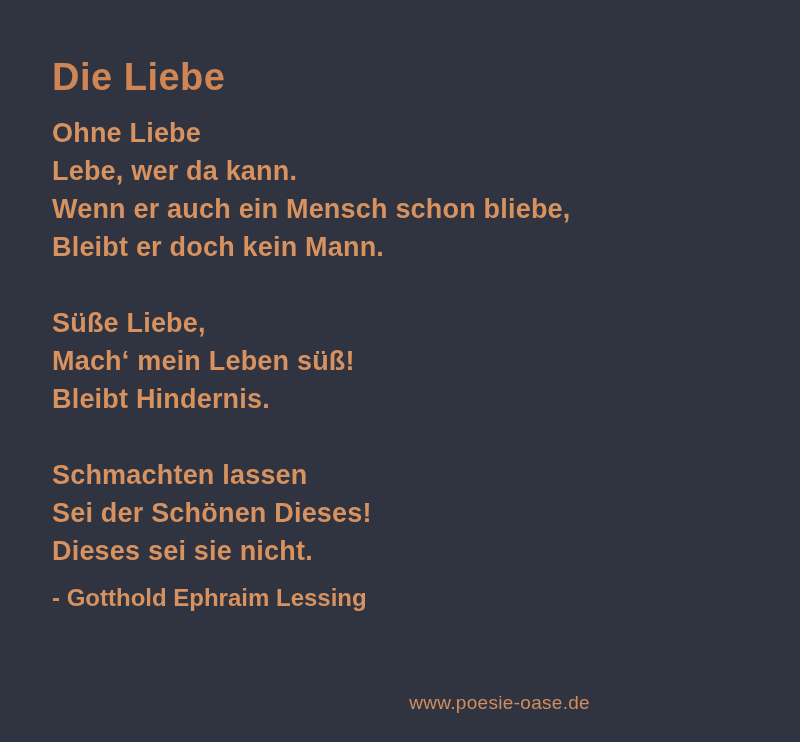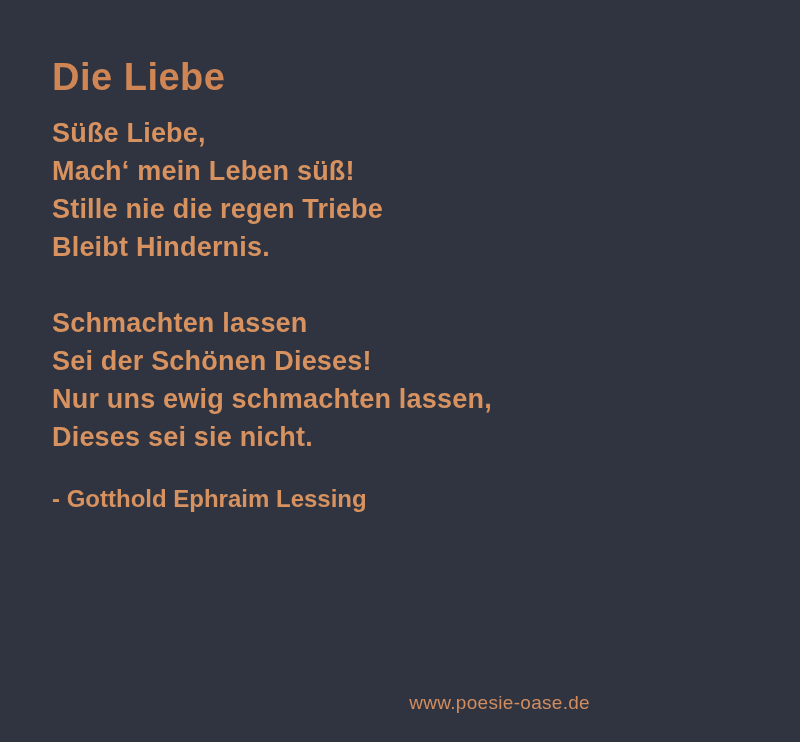--- a/index.html
+++ b/index.html
@@ -38,21 +38,21 @@
     margin-bottom: 11px;
   }
   .poem-line {
     font-size: 27px;
     line-height: 38px;
     font-weight: 700;
     letter-spacing: 0.2px;
     white-space: nowrap;
   }
   .poem-attribution {
-    margin-top: 28px;
+    margin-top: 13px;
     font-size: 24px;
     line-height: 30px;
     font-weight: 700;
     color: #d79260;
   }
   .watermark {
     position: absolute;
     right: 110px;
     bottom: 28px;
     font-size: 19px;
@@ -63,32 +63,36 @@
 </style>
 </head>
 <body>
 
 <div class="poem-card">
 
   <h1 class="poem-title">Die Liebe</h1>
 
   <div class="poem-body">
 
+    <div class="stanza">
+      <div class="poem-line">Ohne Liebe</div>
+      <div class="poem-line">Lebe, wer da kann.</div>
+      <div class="poem-line">Wenn er auch ein Mensch schon bliebe,</div>
+      <div class="poem-line">Bleibt er doch kein Mann.</div>
+    </div>
 
     <div class="stanza">
       <div class="poem-line">Süße Liebe,</div>
       <div class="poem-line">Mach‘ mein Leben süß!</div>
-      <div class="poem-line">Stille nie die regen Triebe</div>
       <div class="poem-line">Bleibt Hindernis.</div>
     </div>
 
     <div class="stanza">
       <div class="poem-line">Schmachten lassen</div>
       <div class="poem-line">Sei der Schönen Dieses!</div>
-      <div class="poem-line">Nur uns ewig schmachten lassen,</div>
       <div class="poem-line">Dieses sei sie nicht.</div>
     </div>
 
   </div>
 
   <div class="poem-attribution">- Gotthold Ephraim Lessing</div>
 
   <div class="watermark">www.poesie-oase.de</div>
 
 </div>

